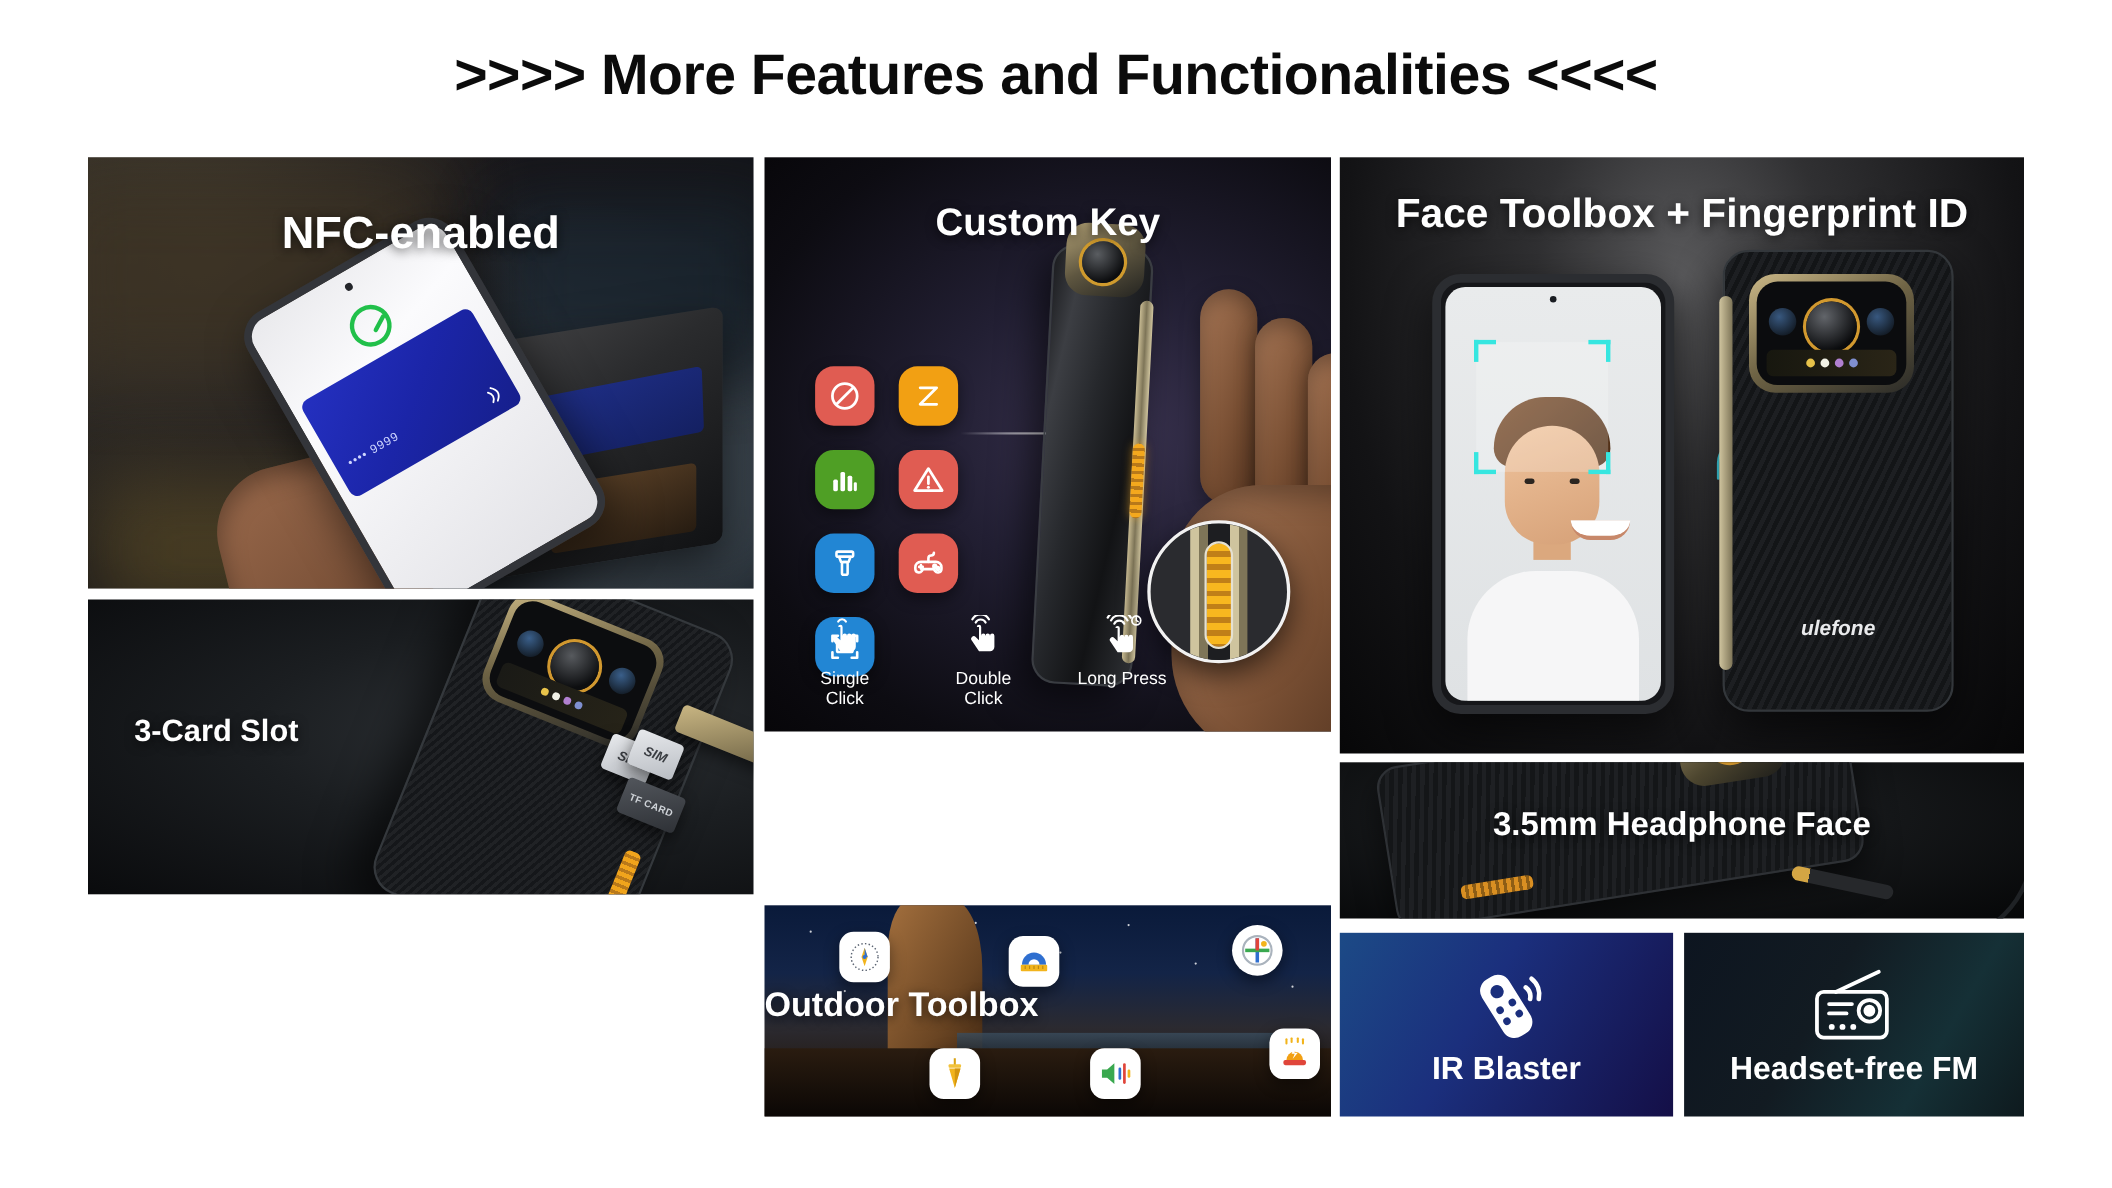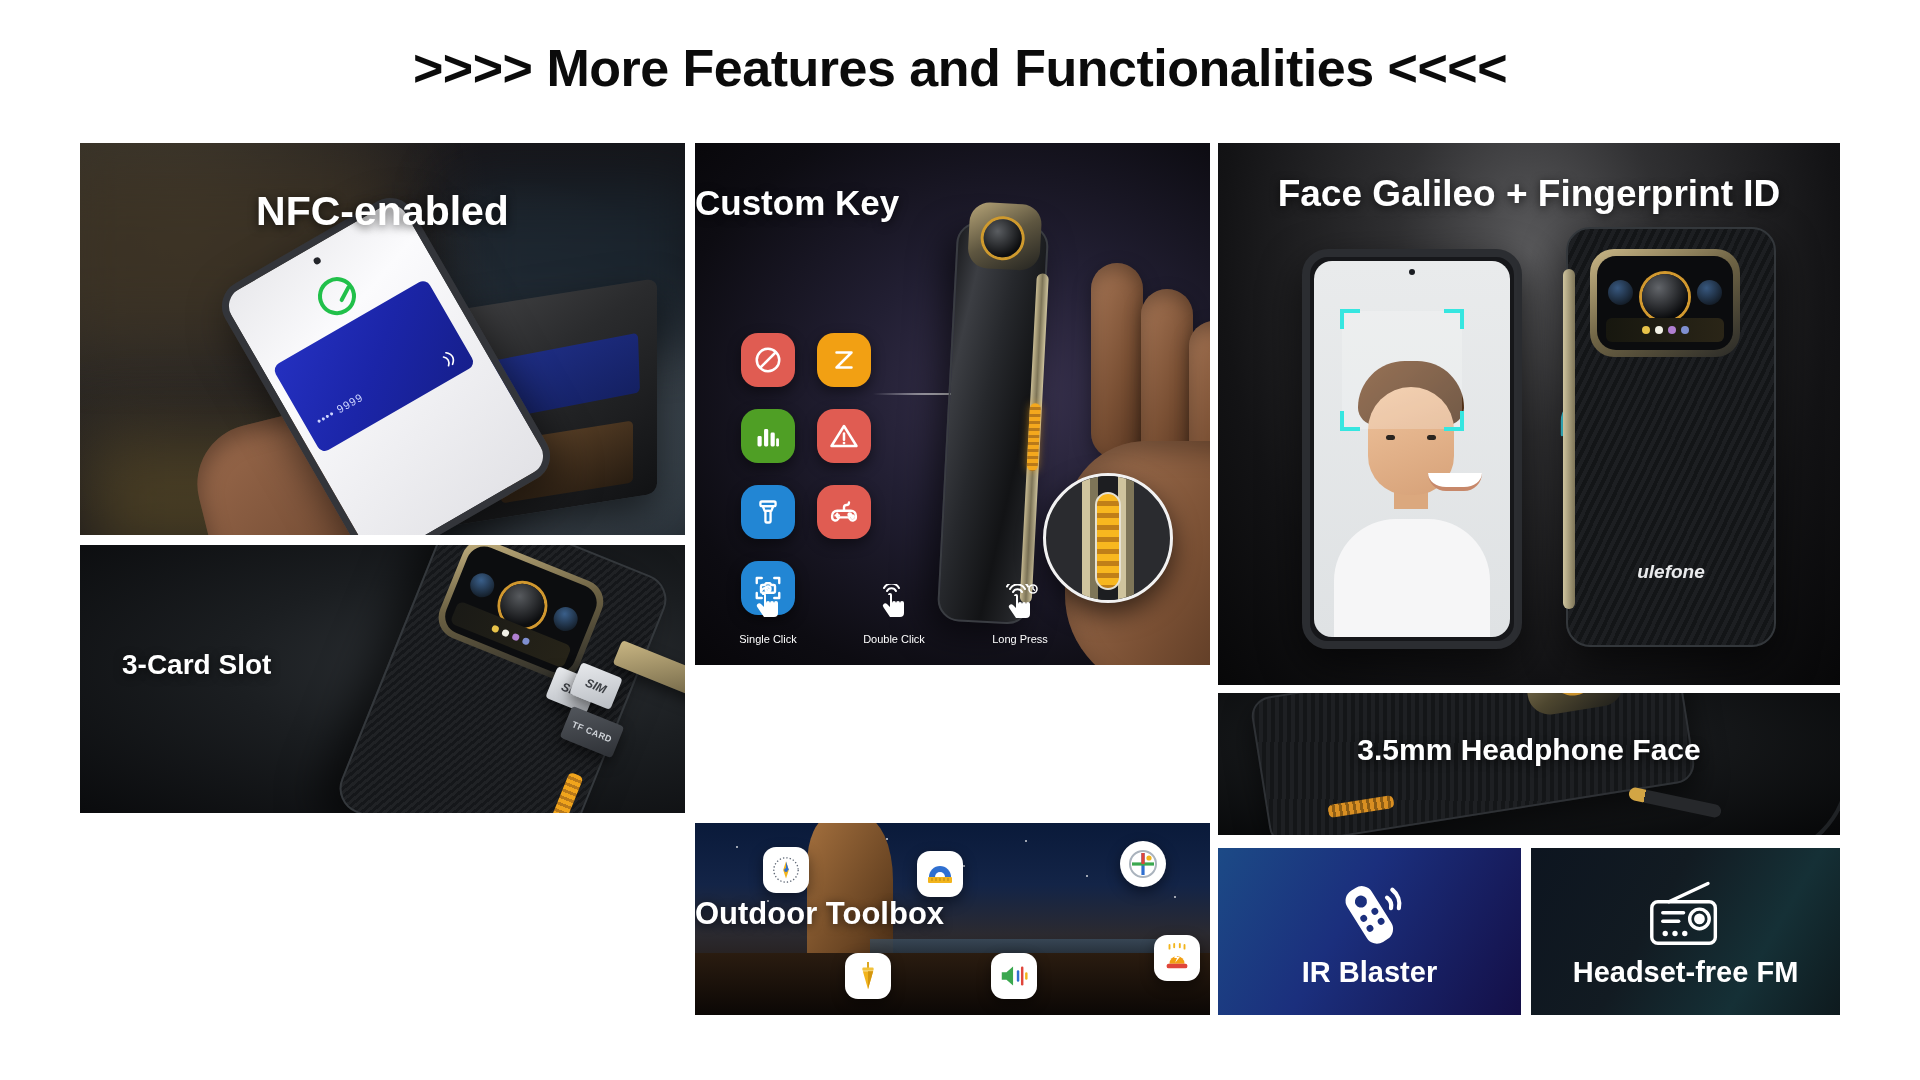--- a/index.html
+++ b/index.html
@@ -122,21 +122,21 @@
     border:2px solid rgba(60,200,220,.25);}
   .gps-curve{position:absolute;inset:0;}
   .gps-pin{position:absolute;right:118px;top:26px;width:44px;height:44px;background:#32e06a;
     border-radius:50% 50% 50% 0;transform:rotate(-45deg);box-shadow:0 0 20px rgba(50,224,106,.6);}
   .gps-pin:after{content:"";position:absolute;left:50%;top:50%;width:15px;height:15px;margin:-7.5px 0 0 -7.5px;
     border-radius:50%;background:#1a6f38;}
 
   
   #p-key { left:695px; top:143px; width:515px; height:522px;
     background: radial-gradient(ellipse at 62% 48%, #3a3350 0%, #221f33 36%, #0d0c12 78%, #070609 100%); }
-  #p-key .cap { top:40px; left:0; width:100%; font-size:35px; }
+  #p-key .cap { top:40px; left:0; width:100%; text-align:center; font-size:35px; }
   .ck-icons{position:absolute;left:46px;top:190px;width:130px;}
   .ck-row{display:flex;gap:22px;margin-bottom:22px;}
   .ck-ic{width:54px;height:54px;border-radius:17px;display:flex;align-items:center;justify-content:center;
     box-shadow:0 5px 14px rgba(0,0,0,.45);}
   .ck-ic svg{display:block;}
   .ck-line{position:absolute;left:178px;top:250px;width:78px;height:2px;
     background:linear-gradient(90deg,rgba(255,255,255,0),rgba(255,255,255,.85));}
   
   .ck-phone{position:absolute;left:252px;top:80px;width:92px;height:400px;border-radius:22px;
     background:linear-gradient(100deg,#1a1b1e 0%,#3c3e43 18%,#26282c 42%,#121315 70%,#2e3034 100%);
@@ -156,21 +156,21 @@
     background:linear-gradient(120deg,#a97857 0%,#7a5034 55%,#4c2f1c 100%);
     box-shadow:inset 0 10px 26px rgba(0,0,0,.3);}
   .ck-mag{position:absolute;left:348px;top:330px;width:130px;height:130px;border-radius:50%;
     border:3px solid #f2f2f2;overflow:hidden;background:#2a2b2f;box-shadow:0 10px 26px rgba(0,0,0,.6);}
   .ck-mag .mrail{position:absolute;left:50%;top:0;margin-left:-26px;width:52px;height:100%;
     background:linear-gradient(90deg,#cfc49e 0 8px,#7e7558 8px 16px,#1d1e21 16px 36px,#cfc49e 36px 44px,#7e7558 44px 52px);}
   .ck-mag .mbtn{position:absolute;left:50%;top:16px;margin-left:-13px;width:26px;height:98px;border-radius:13px;
     background:repeating-linear-gradient(#f8b71f 0 7px,#c07f18 7px 12px);border:2px solid #e5e1d2;}
   .ck-gestures{position:absolute;left:32px;bottom:20px;width:370px;display:flex;gap:44px;}
   .gest{width:82px;text-align:center;}
-  .gest .lbl{color:#fff;font-size:11px;margin-top:5px;}
+  .gest .lbl{color:#fff;font-size:16px;margin-top:5px;}
 
   
   #p-out { left:695px; top:823px; width:515px; height:192px;
     background: linear-gradient(180deg,#0a1a3a 0%, #132447 32%, #2b2a30 58%, #241a14 80%, #120c08 100%); }
   #p-out .cap { top:74px; left:0; width:100%; font-size:31px; }
   .stars{position:absolute;inset:0;}
   .star{position:absolute;width:2px;height:2px;background:#fff;border-radius:50%;opacity:.8;}
   .rock{position:absolute;left:112px;top:-6px;width:86px;height:186px;border-radius:26% 34% 10% 18%;
     background:linear-gradient(120deg,#a4703e,#6a4523 60%,#36200f);}
   .ridge{position:absolute;left:0;right:0;bottom:0;height:62px;background:linear-gradient(180deg,#2a1c10,#0b0705);}
@@ -486,21 +486,21 @@
         </g>
         <path d="M8 22a8 8 0 0 1 16 0z" fill="#f2a013"></path>
         <path d="M15 11l-2 5h3l-2 5 5-6h-3z" fill="#fff"></path>
         <rect x="5" y="22" width="22" height="5" rx="2" fill="#e0453a"></rect>
       </svg>
     </div>
     <div class="cap">Outdoor Toolbox</div>
   </div>
 
   <div class="panel" id="p-face">
-    <div class="cap">Face Galileo + Fingerprint ID</div>
+    <div class="cap">Face Toolbox + Fingerprint ID</div>
 
     <div class="fu-front">
       <div class="fu-screen">
         <div class="fu-cam"></div>
         <div class="fu-person">
           <div class="fu-body"></div>
           <div class="fu-neck"></div>
           <div class="fu-hair"></div>
           <div class="fu-head">
             <span class="fu-eye" style="left:18px;top:48px;"></span>

